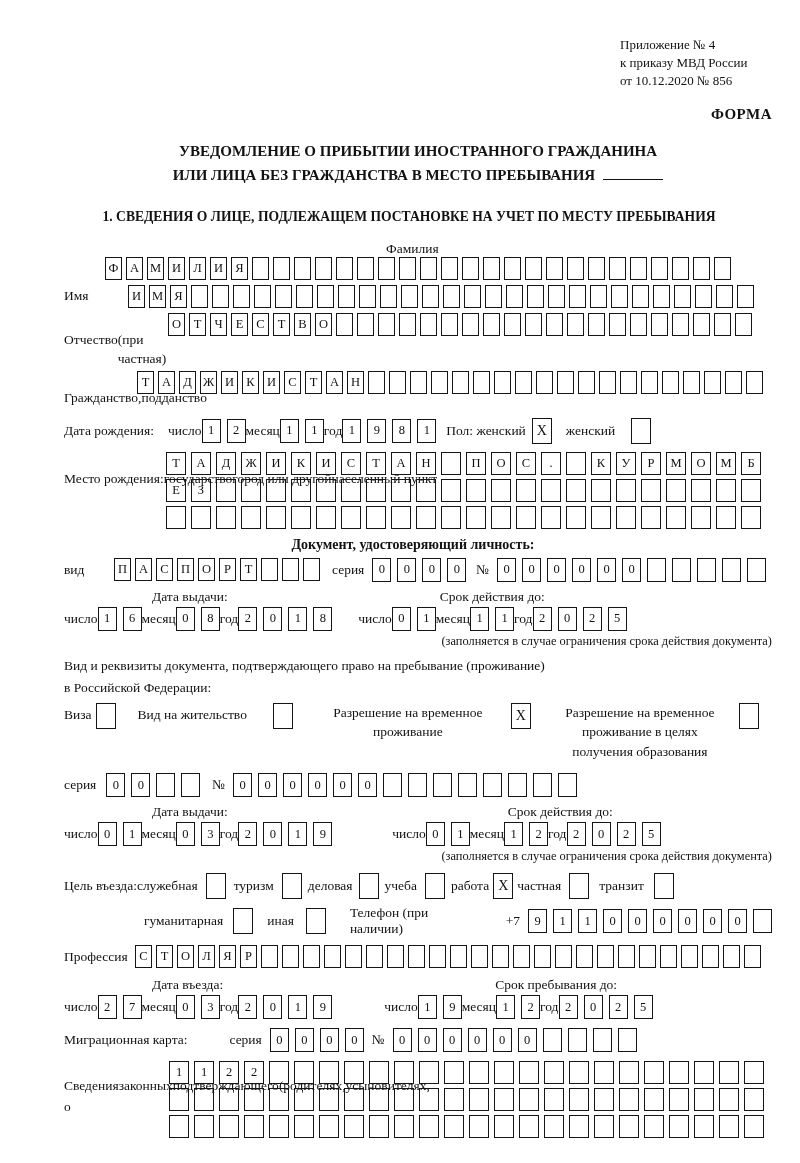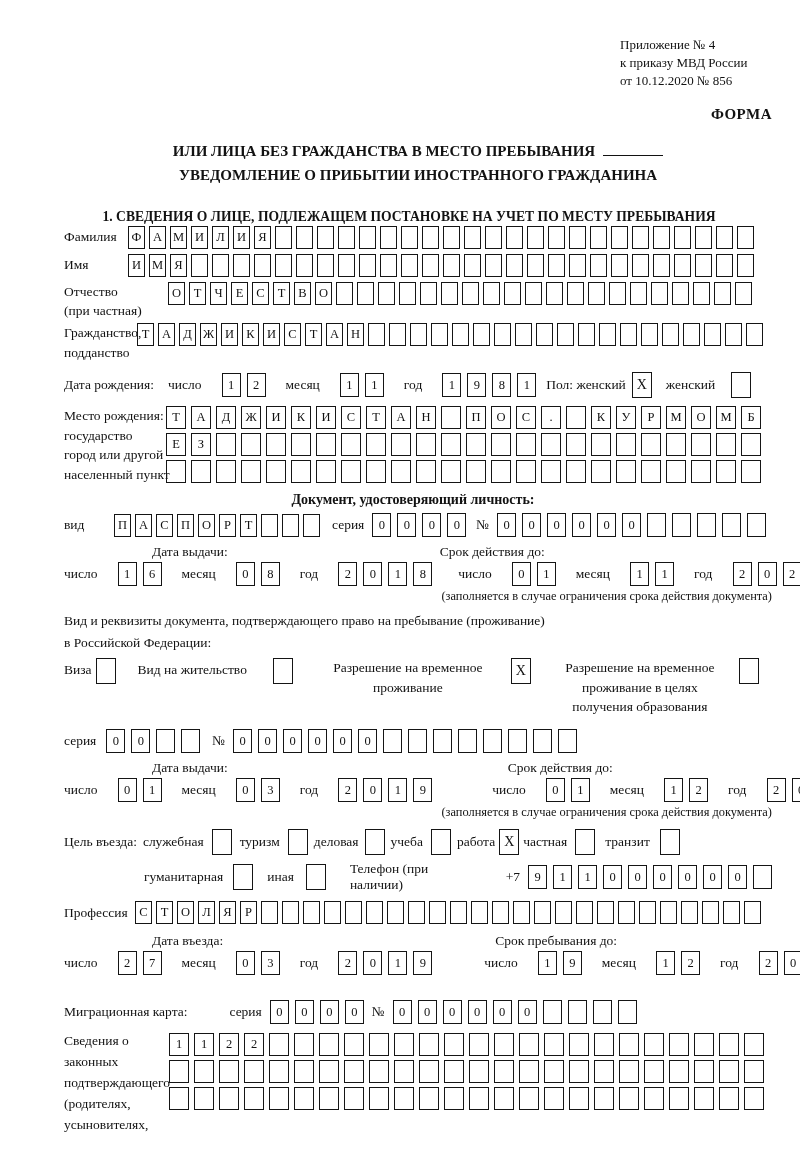--- a/index.html
+++ b/index.html
@@ -11,57 +11,57 @@
   }
   .hdr {margin-left:556px; font-size:13px; line-height:1.38;}
   .hdr .sub {font-size:12.3px; margin-top:4px; line-height:1.35;}
   .forma {text-align:right; font-weight:bold; font-size:15px; margin-top:16px; letter-spacing:.5px;}
   .title {text-align:center; font-weight:bold; font-size:15px; margin-top:16px; line-height:1.6;}
   .title .blank {display:inline-block; width:60px; border-bottom:1.6px solid #121212; height:13px; margin-left:8px;}
   .sec-heading {font-weight:bold; font-size:13.6px; text-align:center; margin-top:22px; margin-left:-18px; white-space:nowrap;}
   .frow {display:flex; align-items:center; font-size:13.5px;}
   .frow.top {align-items:flex-start;}
   .flabel {flex:none;}
-  .lstack {display:flex; flex-direction:column; line-height:1.45; flex:none;}
+  .lstack {display:flex; flex-direction:row; line-height:1.45; flex:none;margin-top:17px;}
   .cells {display:flex; gap:4px; flex:none;}
   .cell {box-sizing:border-box; flex:none; width:17px; height:23px; border:1.5px solid #151515;
          display:flex; align-items:center; justify-content:center; font-size:12.5px;}
   .cells.lg {gap:6px;}
   .cells.lg .cell {width:19px; height:24px;}
   .cells.wide {gap:5px;}
   .cells.wide .cell {width:20px;}
   .cstack {display:flex; flex-direction:column; gap:4px;}
   .cb {box-sizing:border-box; flex:none; width:20px; height:26px; border:1.5px solid #151515;
        display:flex; align-items:center; justify-content:center; font-size:14px;}
   .doc-heading {font-weight:bold; font-size:14px; text-align:center; margin-top:8px; margin-left:-10px;}
   .note {font-size:12.4px;}
-  .dgroup {display:flex; align-items:center; gap:20px;}
+  .dgroup {display:flex; align-items:center; gap:0;}
   .center-opt {text-align:center; line-height:1.45; flex:none;}
 </style>
 </head>
 <body>
 
 <div class="page">
 
   <div class="hdr">
     <div>Приложение № 4</div>
     <div>к приказу МВД России</div>
     <div>от 10.12.2020 № 856</div>
   </div>
 
   <div class="forma">ФОРМА</div>
 
   <div class="title">
+    <div>УВЕДОМЛЕНИЕ О ПРИБЫТИИ ИНОСТРАННОГО ГРАЖДАНИНА</div>
     <div><span>ИЛИ ЛИЦА БЕЗ ГРАЖДАНСТВА В МЕСТО ПРЕБЫВАНИЯ</span><span class="blank"></span></div>
-    <div>УВЕДОМЛЕНИЕ О ПРИБЫТИИ ИНОСТРАННОГО ГРАЖДАНИНА</div>
   </div>
 
   <div class="sec-heading">1. СВЕДЕНИЯ О ЛИЦЕ, ПОДЛЕЖАЩЕМ ПОСТАНОВКЕ НА УЧЕТ ПО МЕСТУ ПРЕБЫВАНИЯ</div>
 
-  <div class="frow" style="margin-top:1px;">
+  <div class="frow" style="margin-top:16px;flex-direction:column;">
     <span class="flabel" style="width:64px;">Фамилия</span>
     <span class="cells">
         <span class="cell">Ф</span>
         <span class="cell">А</span>
         <span class="cell">М</span>
         <span class="cell">И</span>
         <span class="cell">Л</span>
         <span class="cell">И</span>
         <span class="cell">Я</span>
         <span class="cell"></span>
@@ -504,21 +504,21 @@
         </span>
     </span>
   </div>
 
   <div class="frow" style="margin-top:3px; justify-content:flex-end;">
     <span class="note">(заполняется в случае ограничения срока действия документа)</span>
   </div>
 
   <div class="frow" style="margin-top:9px;">
     <span>Цель въезда:</span>
-    <span style="margin-left:6px;font-family:Liberation Serif, serif;">служебная</span>
+    <span style="margin-left:0;font-family:Liberation Serif, serif;">служебная</span>
     <span class="cb" style="margin-left:8px;"></span>
     <span style="margin-left:8px;">туризм</span>
     <span class="cb" style="margin-left:8px;"></span>
     <span style="margin-left:6px;">деловая</span>
     <span class="cb" style="margin-left:6px;"></span>
     <span style="margin-left:6px;">учеба</span>
     <span class="cb" style="margin-left:8px;"></span>
     <span style="margin-left:6px;">работа</span>
     <span class="cb" style="margin-left:4px;">X</span>
     <span style="margin-left:4px;">частная</span>
@@ -623,21 +623,21 @@
       <span>год</span>
       <span class="cells lg">
           <span class="cell">2</span>
           <span class="cell">0</span>
           <span class="cell">2</span>
           <span class="cell">5</span>
         </span>
     </span>
   </div>
 
-  <div class="frow" style="margin-top:25px;">
+  <div class="frow" style="margin-top:9px;">
     <span>Миграционная карта:</span>
     <span style="margin-left:42px;">серия</span>
     <span class="cells lg" style="margin-left:8px;">
         <span class="cell">0</span>
         <span class="cell">0</span>
         <span class="cell">0</span>
         <span class="cell">0</span>
       </span>
     <span style="margin-left:8px;">№</span>
     <span class="cells lg" style="margin-left:8px;">

